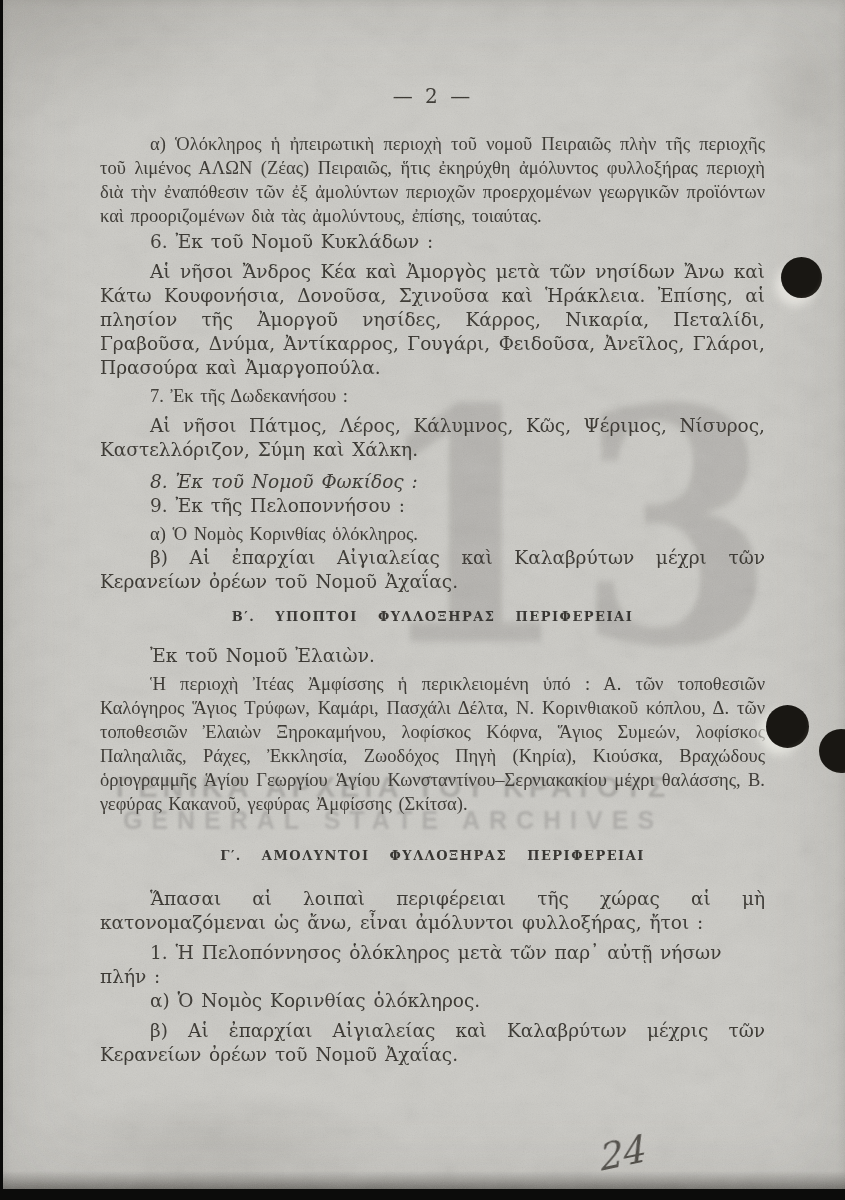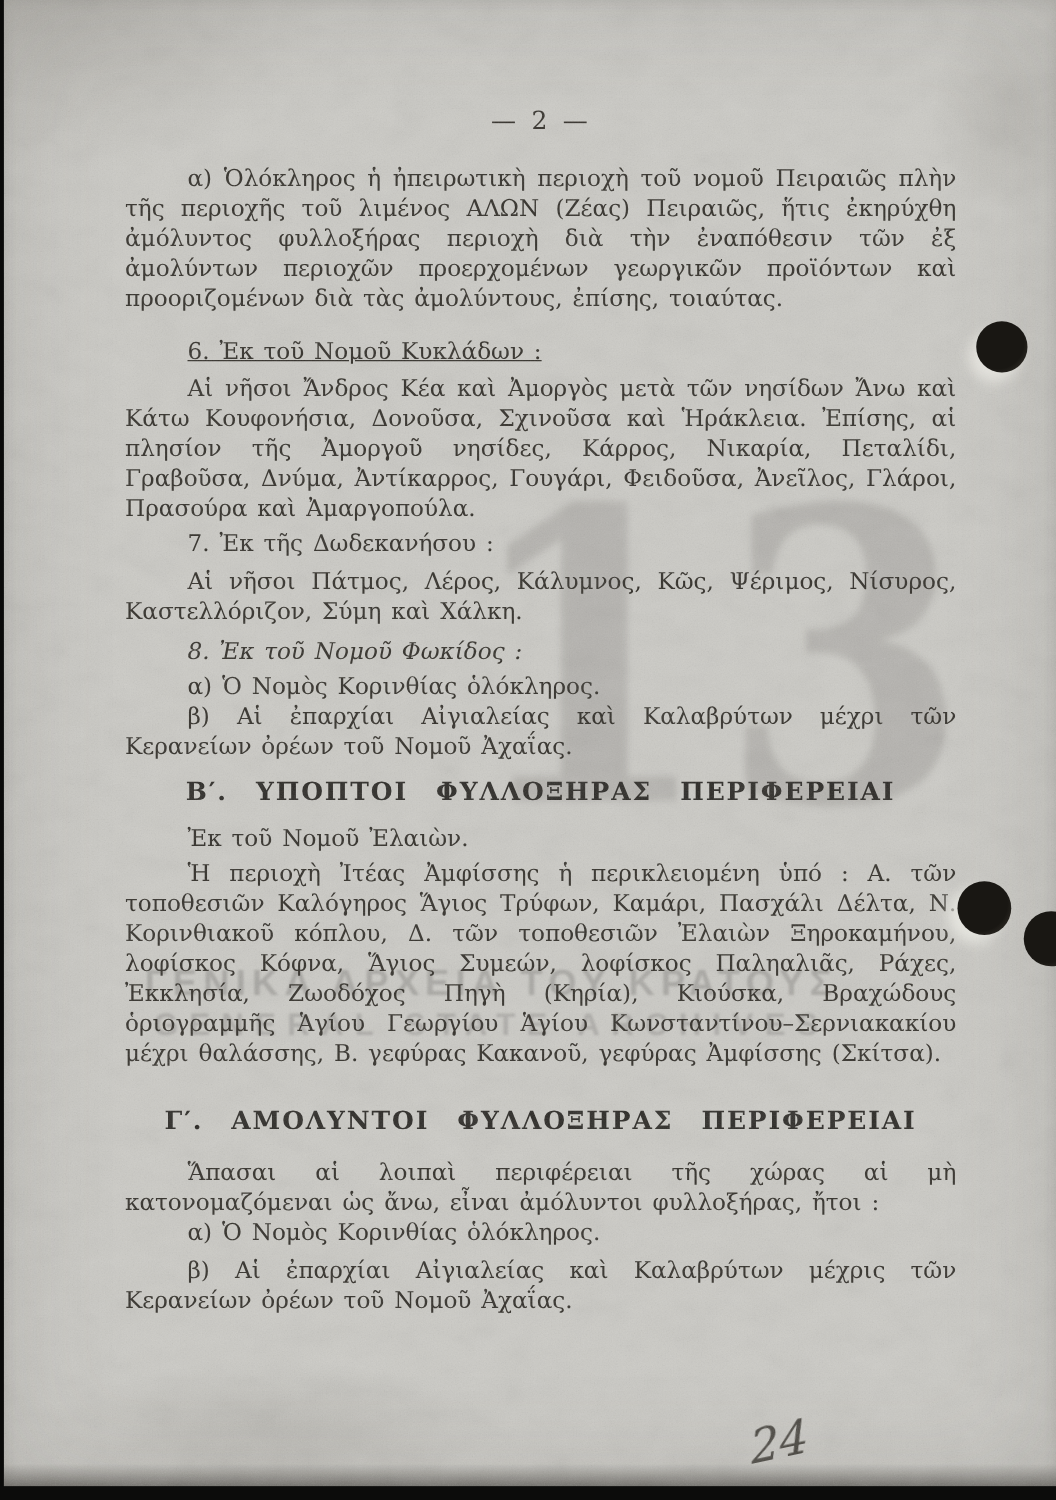--- a/index.html
+++ b/index.html
@@ -41,24 +41,24 @@
 
   
   .content{
     position:absolute;left:97px;top:0;width:665px;z-index:10;
     color:#2e2b25;font-size:18.5px;line-height:24px;
     word-spacing:2px;
   }
   .page-number{margin:84px 0 24px 0;text-align:center;font-size:20px;letter-spacing:2px;}
   .item{margin:0;text-indent:50px;}
   .para{margin:0;text-indent:50px;text-align:justify;}
-  .mt2{margin-top:18px;text-decoration:underline;} .mt4{margin-top:4px;} .mt6{margin-top:6px;} .mt8{margin-top:8px;font-style:italic;}
+  .mt2{margin-top:2px;} .mt4{margin-top:4px;font-family:Liberation Serif, serif;} .mt6{margin-top:6px;} .mt8{margin-top:8px;font-style:italic;}
   .heading{
     margin:8px 0 12px 0;text-align:center;font-weight:bold;color:#272521;
-    font-size:20px;line-height:30px;letter-spacing:1.5px;word-spacing:14px;text-indent:0;
+    font-size:13px;line-height:30px;letter-spacing:1.5px;word-spacing:14px;text-indent:0;
   }
   .heading.c{margin:25px 0 16px 0;}
 
   .handwritten{
     position:absolute;left:600px;top:1132px;z-index:20;
     font-family:"DejaVu Serif",serif;font-style:italic;
     font-size:37px;color:#45423c;transform:rotate(-12deg) skewX(-8deg);
     filter:blur(.4px);
   }
 
@@ -94,29 +94,31 @@
 
     <div class="content">
       <div class="page-number">— 2 —</div>
 
       <p class="para mt4">α) Ὁλόκληρος ἡ ἠπειρωτικὴ περιοχὴ τοῦ νομοῦ Πειραιῶς πλὴν τῆς περιοχῆς τοῦ λιμένος ΑΛΩΝ (Ζέας) Πειραιῶς, ἥτις ἐκηρύχθη ἀμόλυντος φυλλοξήρας περιοχὴ διὰ τὴν ἐναπόθεσιν τῶν ἐξ ἀμολύντων περιοχῶν προερχομένων γεωργικῶν προϊόντων καὶ προοριζομένων διὰ τὰς ἀμολύντους, ἐπίσης, τοιαύτας.</p>
       <p class="item mt2">6. Ἐκ τοῦ Νομοῦ Κυκλάδων :</p>
       <p class="para mt6">Αἱ νῆσοι Ἄνδρος Κέα καὶ Ἀμοργὸς μετὰ τῶν νησίδων Ἄνω καὶ Κάτω Κουφονήσια, Δονοῦσα, Σχινοῦσα καὶ Ἡράκλεια. Ἐπίσης, αἱ πλησίον τῆς Ἀμοργοῦ νησίδες, Κάρρος, Νικαρία, Πεταλίδι, Γραβοῦσα, Δνύμα, Ἀντίκαρρος, Γουγάρι, Φειδοῦσα, Ἀνεῖλος, Γλάροι, Πρασούρα καὶ Ἀμαργοπούλα.</p>
       <p class="item mt4">7. Ἐκ τῆς Δωδεκανήσου :</p>
       <p class="para mt6">Αἱ νῆσοι Πάτμος, Λέρος, Κάλυμνος, Κῶς, Ψέριμος, Νίσυρος, Καστελλόριζον, Σύμη καὶ Χάλκη.</p>
       <p class="item mt8">8. Ἐκ τοῦ Νομοῦ Φωκίδος :</p>
+      <p class="item">9. Ἐκ τῆς Πελοποννήσου :</p>
       <p class="item mt4">α) Ὁ Νομὸς Κορινθίας ὁλόκληρος.</p>
       <p class="para">β) Αἱ ἐπαρχίαι Αἰγιαλείας καὶ Καλαβρύτων μέχρι τῶν Κερανείων ὀρέων τοῦ Νομοῦ Ἀχαΐας.</p>
 
       <p class="heading">Β′. ΥΠΟΠΤΟΙ ΦΥΛΛΟΞΗΡΑΣ ΠΕΡΙΦΕΡΕΙΑΙ</p>
       <p class="item">Ἐκ τοῦ Νομοῦ Ἐλαιὼν.</p>
       <p class="para mt4">Ἡ περιοχὴ Ἰτέας Ἀμφίσσης ἡ περικλειομένη ὑπό : Α. τῶν τοποθεσιῶν Καλόγηρος Ἅγιος Τρύφων, Καμάρι, Πασχάλι Δέλτα, Ν. Κορινθιακοῦ κόπλου, Δ. τῶν τοποθεσιῶν Ἐλαιὼν Ξηροκαμήνου, λοφίσκος Κόφνα, Ἅγιος Συμεών, λοφίσκος Παληαλιᾶς, Ράχες, Ἐκκλησία, Ζωοδόχος Πηγὴ (Κηρία), Κιούσκα, Βραχώδους ὁριογραμμῆς Ἁγίου Γεωργίου Ἁγίου Κωνσταντίνου–Σερνιακακίου μέχρι θαλάσσης, Β. γεφύρας Κακανοῦ, γεφύρας Ἀμφίσσης (Σκίτσα).</p>
 
       <p class="heading c">Γ′. ΑΜΟΛΥΝΤΟΙ ΦΥΛΛΟΞΗΡΑΣ ΠΕΡΙΦΕΡΕΙΑΙ</p>
       <p class="para">Ἅπασαι αἱ λοιπαὶ περιφέρειαι τῆς χώρας αἱ μὴ κατονομαζόμεναι ὡς ἄνω, εἶναι ἀμόλυντοι φυλλοξήρας, ἤτοι :</p>
+      <p class="item mt6">1. Ἡ Πελοπόννησος ὁλόκληρος μετὰ τῶν παρ᾽ αὐτῇ νήσων πλήν :</p>
       <p class="item">α) Ὁ Νομὸς Κορινθίας ὁλόκληρος.</p>
       <p class="para mt6">β) Αἱ ἐπαρχίαι Αἰγιαλείας καὶ Καλαβρύτων μέχρις τῶν Κερανείων ὀρέων τοῦ Νομοῦ Ἀχαΐας.</p>
     </div>
 
     <div class="bottom-shade"></div>
   </div>
 
   <svg class="texture" width="845" height="1200" xmlns="http://www.w3.org/2000/svg" aria-hidden="true">
     <defs>
       <filter id="grain" x="0" y="0" width="100%" height="100%">

